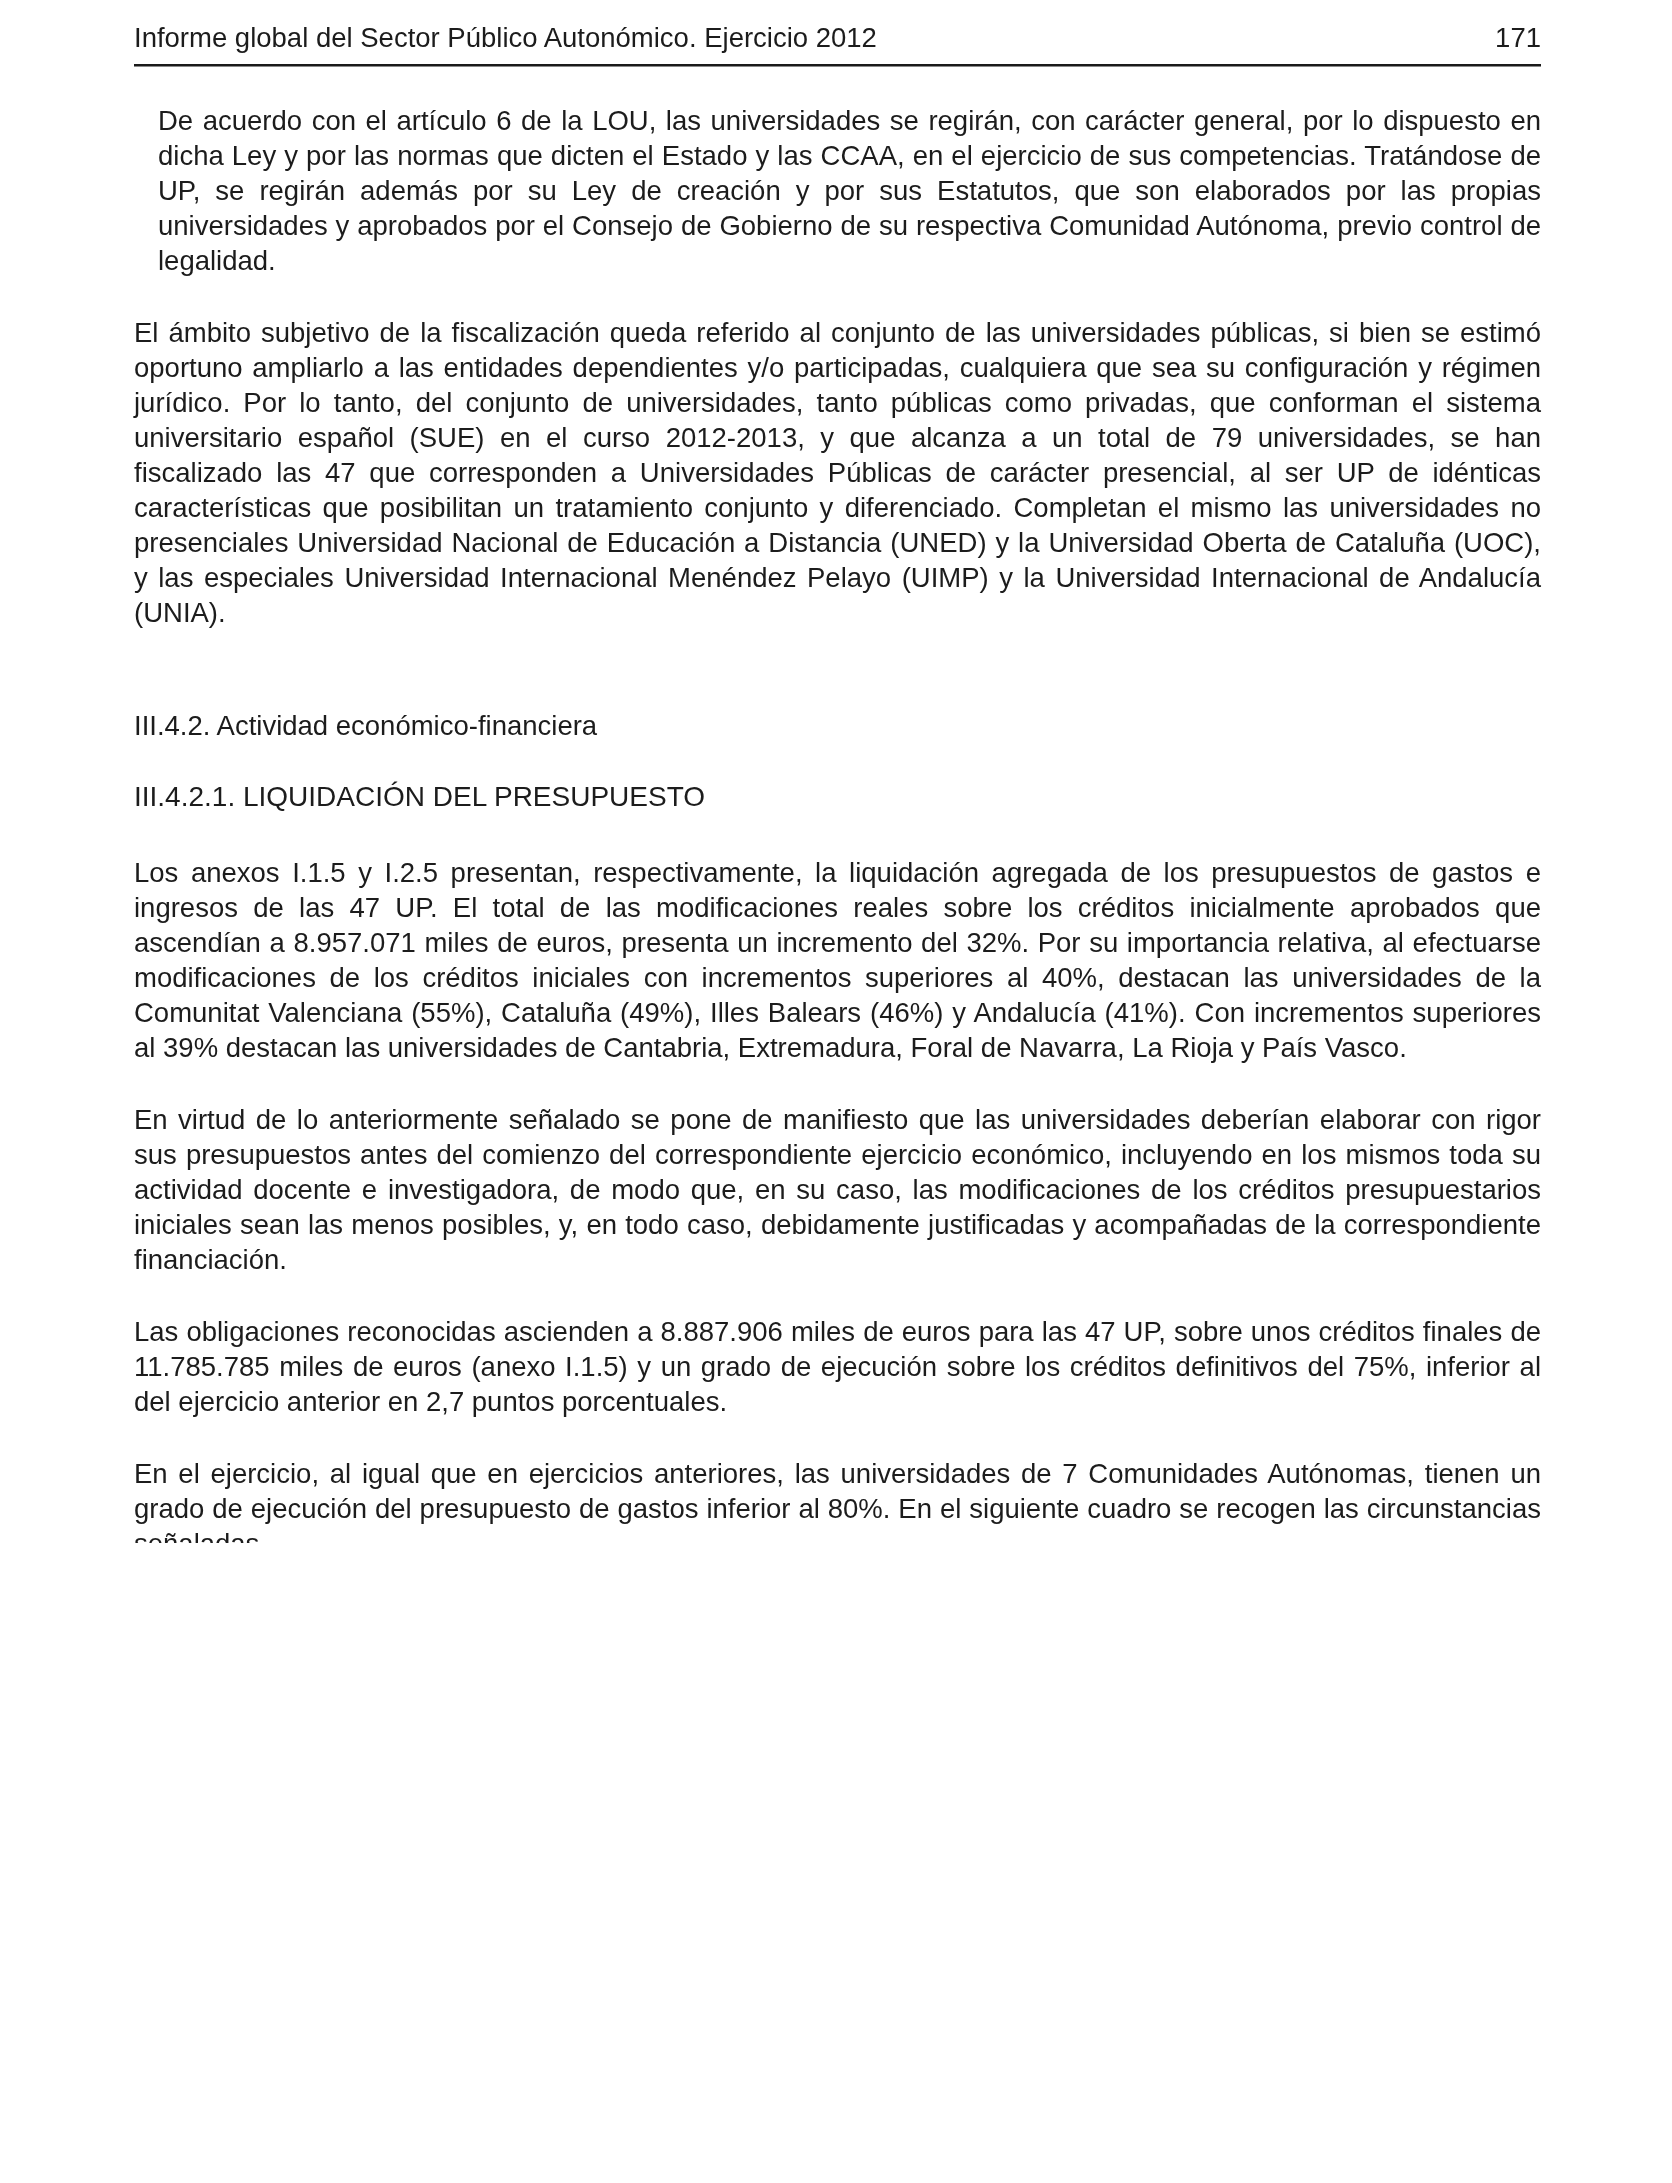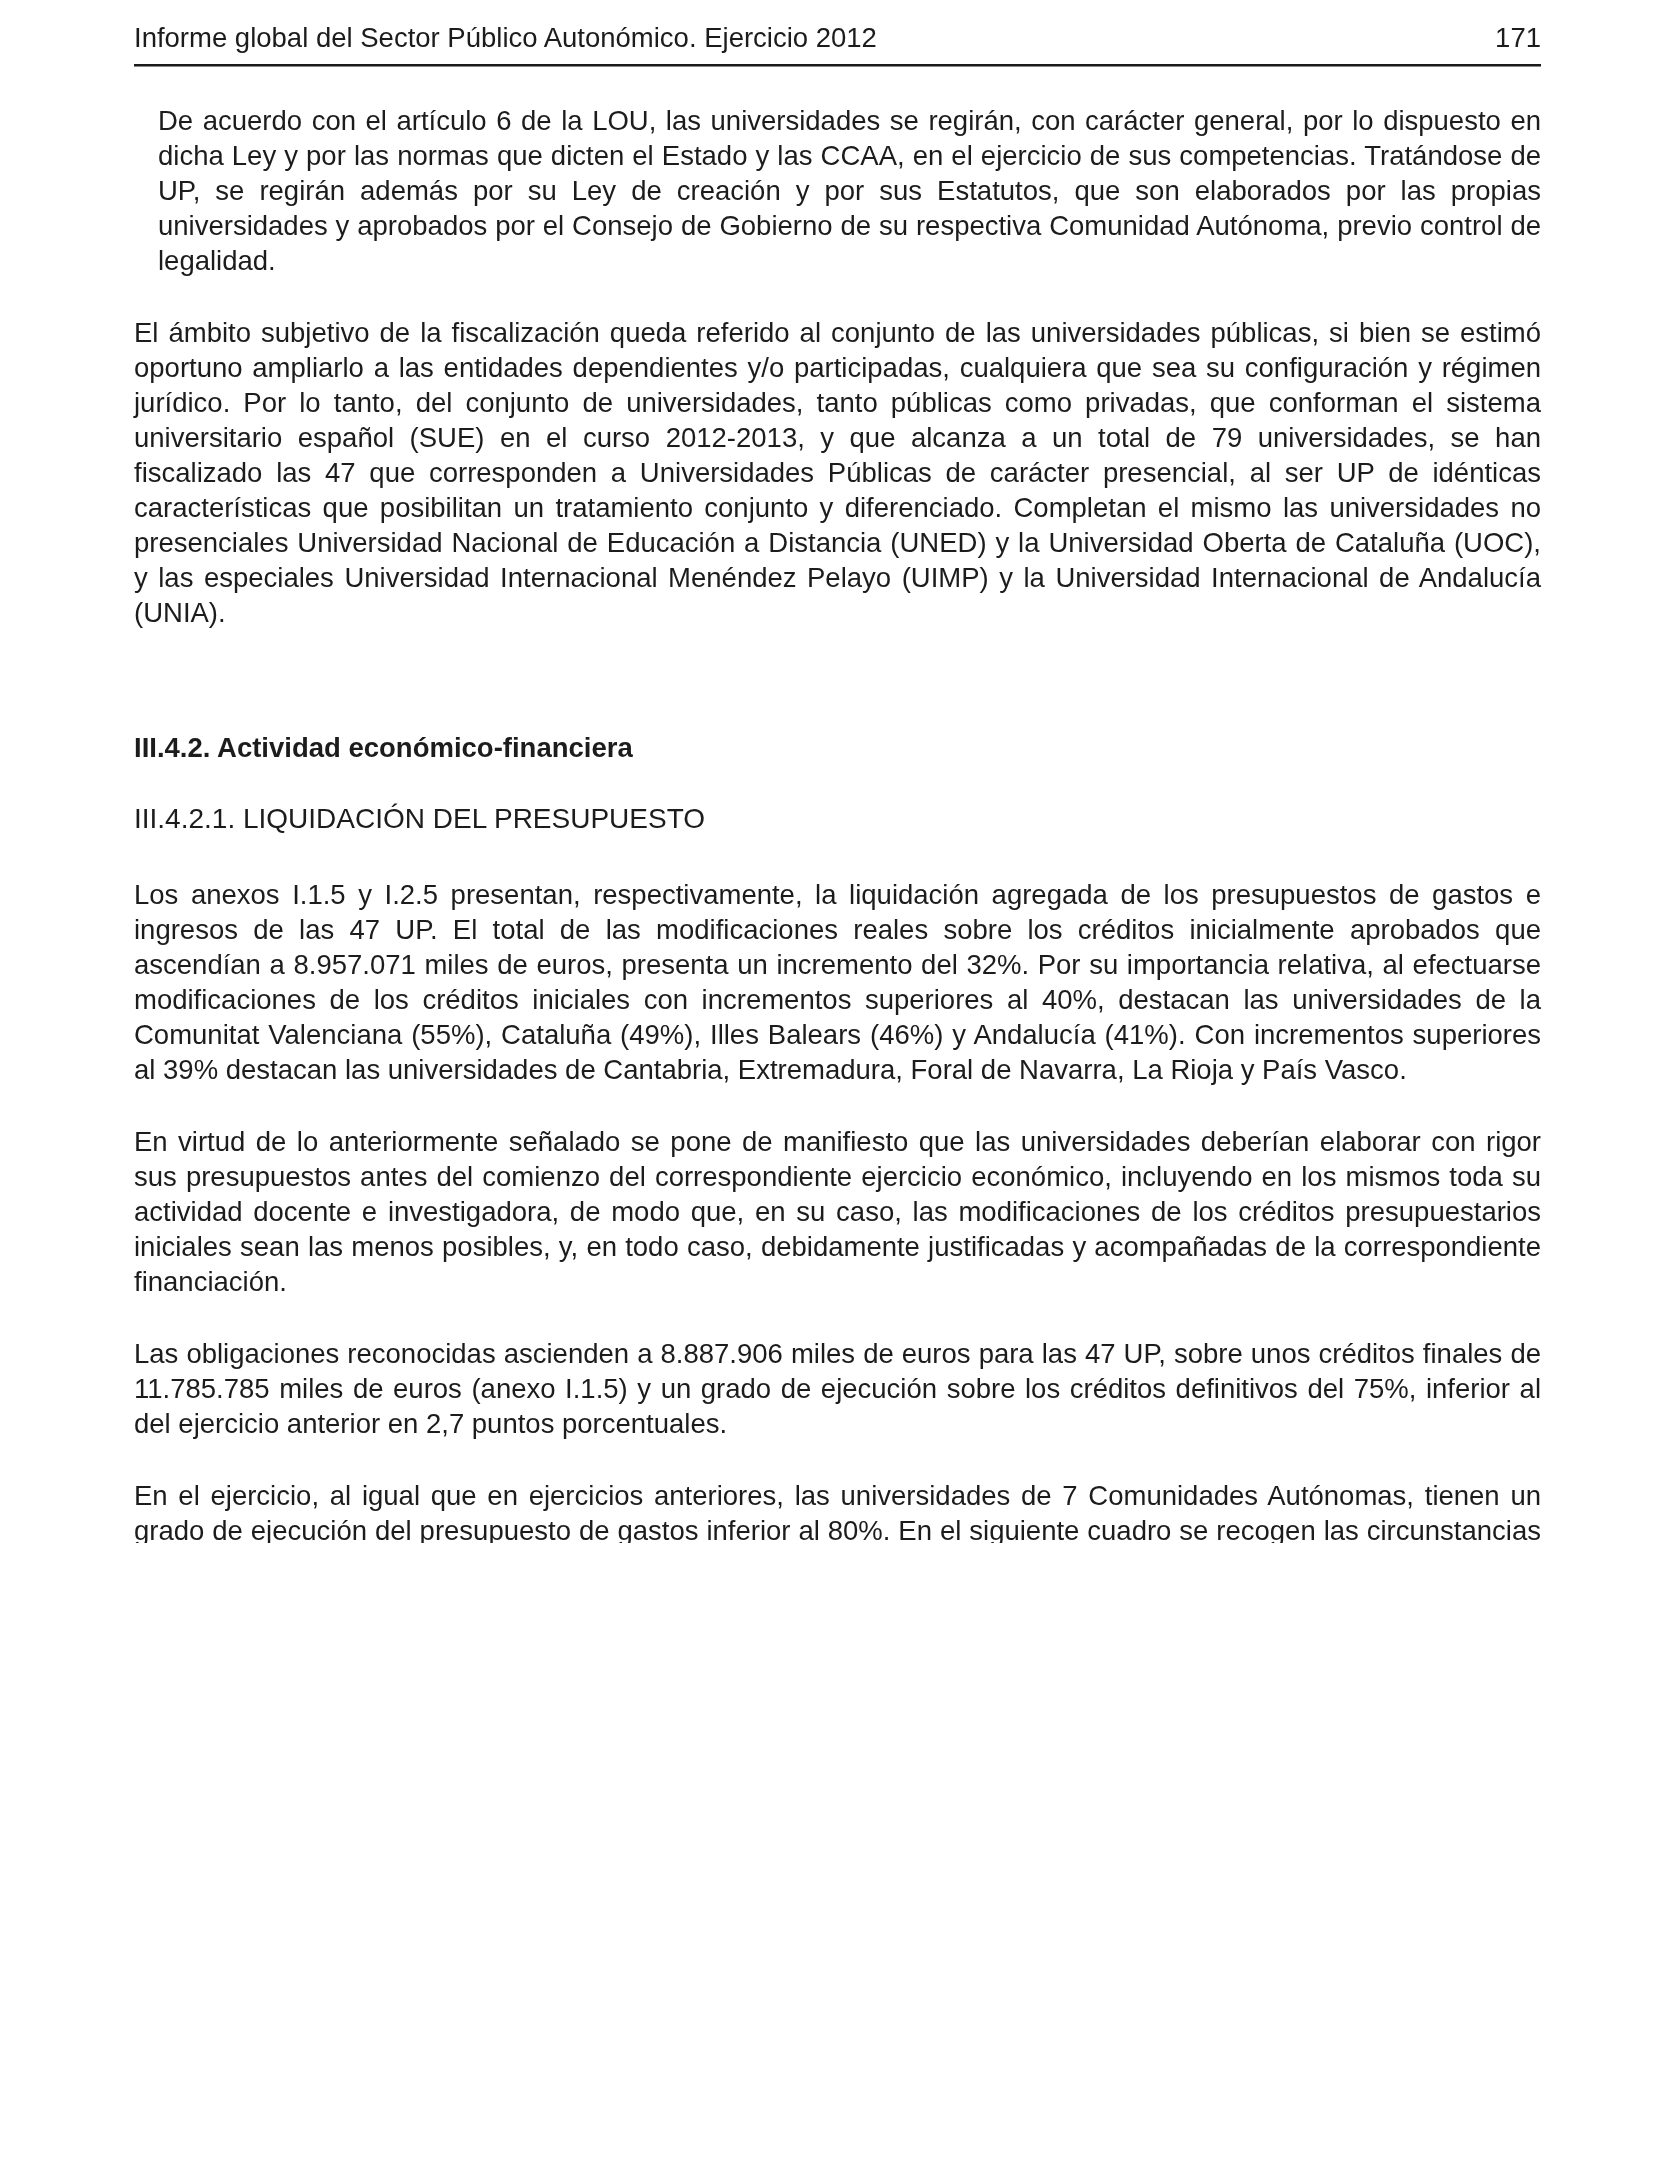--- a/index.html
+++ b/index.html
@@ -39,22 +39,22 @@
     text-align: justify;
     margin: 0 0 37px 0;
   }
   .body-text p.first-para {
     margin-top: 36px;
     margin-left: 24px;
   }
   h2.section-heading {
     font-size: 27.5px;
     line-height: 35px;
-    font-weight: bold;
-    margin: 100px 0 0 0;
+    font-weight: normal;
+    margin: 78px 0 0 0;
   }
   h3.subsection-heading {
     font-size: 28px;
     line-height: 35px;
     font-weight: normal;
     margin: 36px 0 41px 0;
   }
 </style>
 </head>
 <body>

